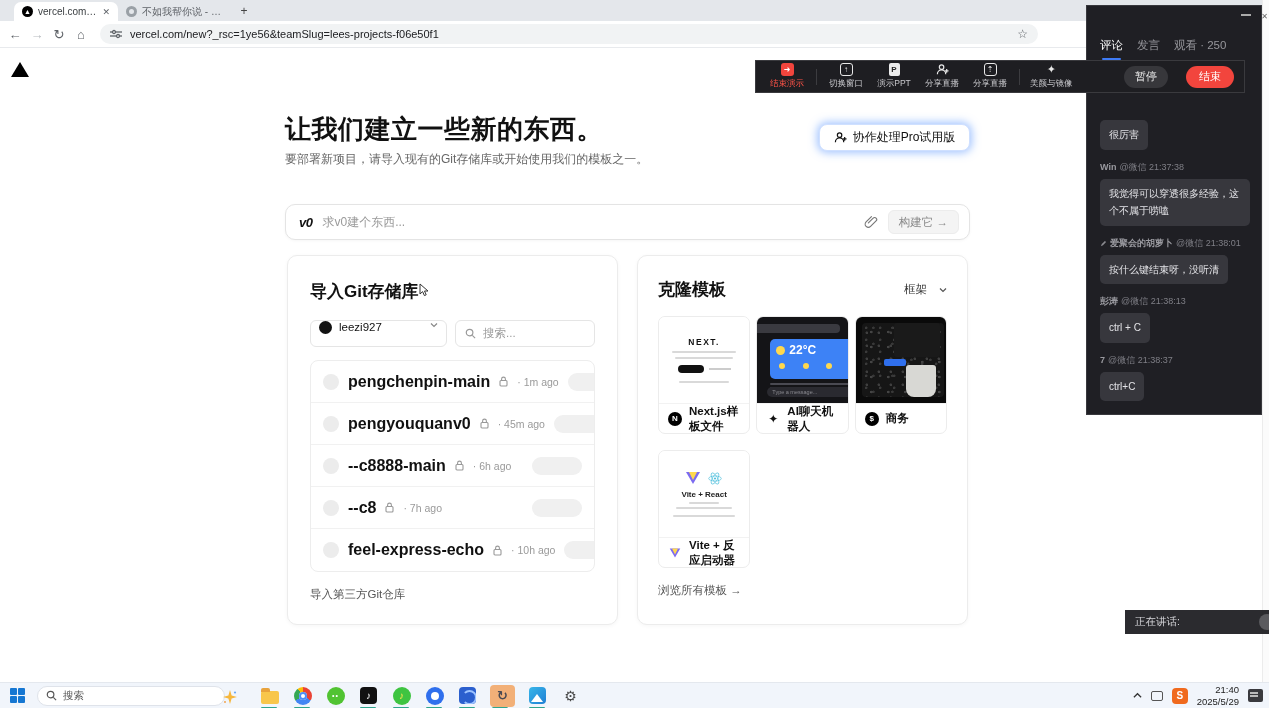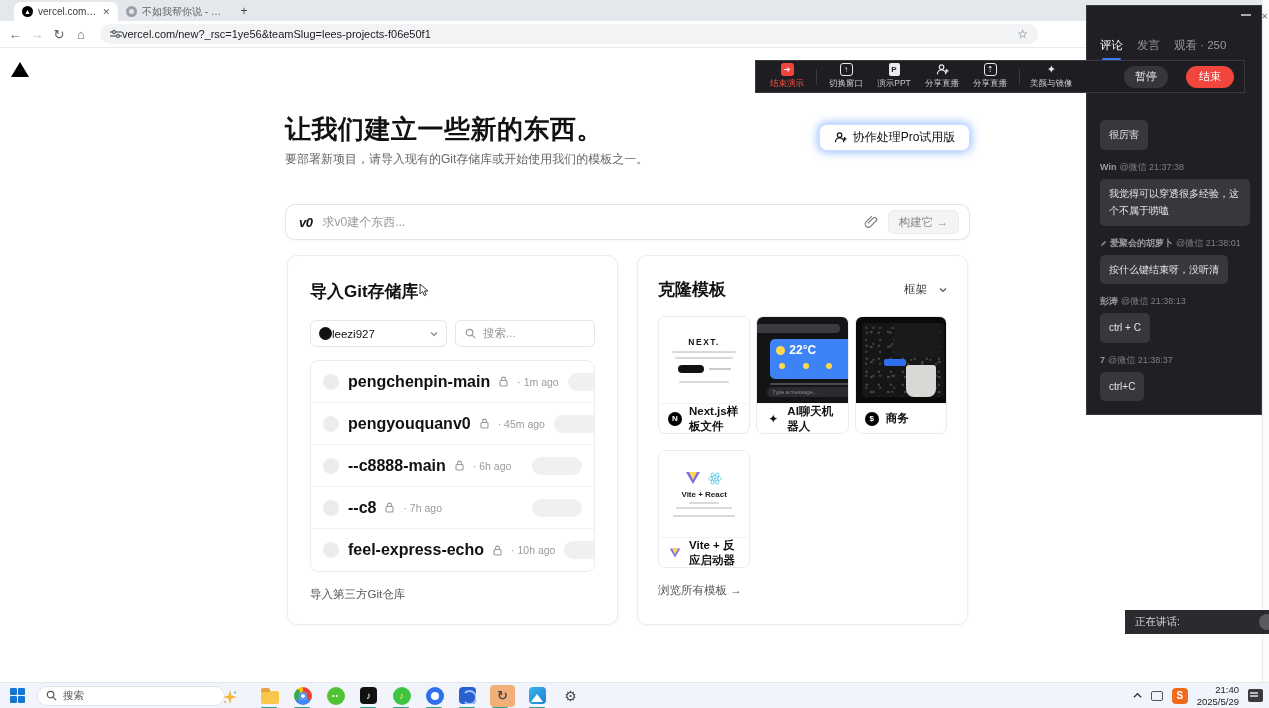--- a/index.html
+++ b/index.html
@@ -14,21 +14,21 @@
   .tab.inactive { width:112px; color:#5f6368; }
   .tab .title { white-space:nowrap; overflow:hidden; text-overflow:ellipsis; flex:1; }
   .favicon-v { width:11px; height:11px; background:#000; border-radius:50%; color:#fff; font-size:7px; display:flex; align-items:center; justify-content:center; flex:none; }
   .favicon-g { width:11px; height:11px; background:#9aa0a6; border-radius:50%; flex:none; position:relative; }
   .favicon-g:after{ content:""; position:absolute; inset:3px; border-radius:50%; background:#e4e7eb; }
   .tab-close { font-size:9px; color:#5f6368; flex:none; }
   .newtab { width:16px; height:16px; margin:0 0 2px 6px; font-size:12px; color:#444; display:flex; align-items:center; justify-content:center; }
   .navbar { position:absolute; left:0; top:21px; width:1269px; height:27px; background:#fff; display:flex; align-items:center; border-bottom:1px solid #e8eaed; }
   .nav-ic { font-size:13px; color:#5f6368; width:22px; text-align:center; flex:none; }
   .nav-ic.dim { color:#b8bcc0; }
-  .urlbar { margin-left:8px; width:938px; height:20px; background:#f1f3f4; border-radius:10px; display:flex; align-items:center; padding:0 10px; gap:0; }
+  .urlbar { margin-left:8px; width:938px; height:20px; background:#f1f3f4; border-radius:10px; display:flex; align-items:center; padding:0 10px; gap:8px; }
   .url-text { font-size:11px; color:#202124; flex:1; white-space:nowrap; overflow:hidden; }
   .star { font-size:12px; color:#5f6368; }
   .tune-ic { width:12px; height:10px; flex:none; }
 
   
   .page { position:absolute; left:0; top:48px; width:1269px; height:634px; background:#fff; }
   .vercel-logo { position:absolute; left:11px; top:14px; width:0; height:0; border-left:9px solid transparent; border-right:9px solid transparent; border-bottom:15px solid #000; }
   .h1 { position:absolute; left:285px; top:64px; font-size:26px; font-weight:700; color:#111; letter-spacing:.5px; }
   .subtitle { position:absolute; left:285px; top:103px; font-size:12px; color:#666; }
   .pro-btn { position:absolute; left:819px; top:76px; width:151px; height:27px; background:#fff; border:1px solid #cfe0ff; border-radius:8px; box-shadow:0 0 9px 2px rgba(90,150,255,.55); display:flex; align-items:center; justify-content:center; gap:6px; font-size:12px; color:#111; }
@@ -38,21 +38,21 @@
   .clip-ic { width:14px; height:14px; flex:none; }
   .build-btn { height:24px; padding:0 10px; background:#f4f4f4; border:1px solid #ececec; border-radius:6px; font-size:11.5px; color:#8a8a8a; display:flex; align-items:center; }
 
   .card { position:absolute; background:#fff; border:1px solid #ececec; border-radius:10px; box-shadow:0 1px 4px rgba(0,0,0,.04); }
   .card-left { left:287px; top:207px; width:331px; height:370px; padding:24px 22px; }
   .card-right { left:637px; top:207px; width:331px; height:370px; padding:22px 20px; }
   .sec-title { font-size:17px; font-weight:700; color:#111; }
   .cursor-arrow { position:absolute; left:131px; top:27px; }
 
   .ctrl-row { display:flex; gap:8px; margin-top:17px; }
-  .dropdown { width:137px; height:27px; border:1px solid #e5e5e5; border-radius:6px; display:flex; align-items:center; padding:0 8px; }
+  .dropdown { width:137px; height:27px; border:1px solid #e5e5e5; border-radius:6px; display:flex; align-items:flex-start; gap:7px; padding:0 8px; }
   .gh-mark { width:13px; height:13px; background:#111; border-radius:50%; flex:none; }
   .dd-label { font-size:11.5px; color:#111; flex:1; }
   .chev { width:8px; height:8px; flex:none; }
   .searchbox { flex:1; height:27px; border:1px solid #e5e5e5; border-radius:6px; display:flex; align-items:center; gap:7px; padding:0 9px; }
   .search-ic { width:11px; height:11px; flex:none; }
   .ph { font-size:11.5px; color:#9a9a9a; }
 
   .repo-list { margin-top:13px; border:1px solid #ededed; border-radius:8px; overflow:hidden; }
   .repo-row { height:42px; display:flex; align-items:center; padding:0 12px; gap:9px; border-bottom:1px solid #f1f1f1; }
   .repo-row:last-child { border-bottom:none; }

